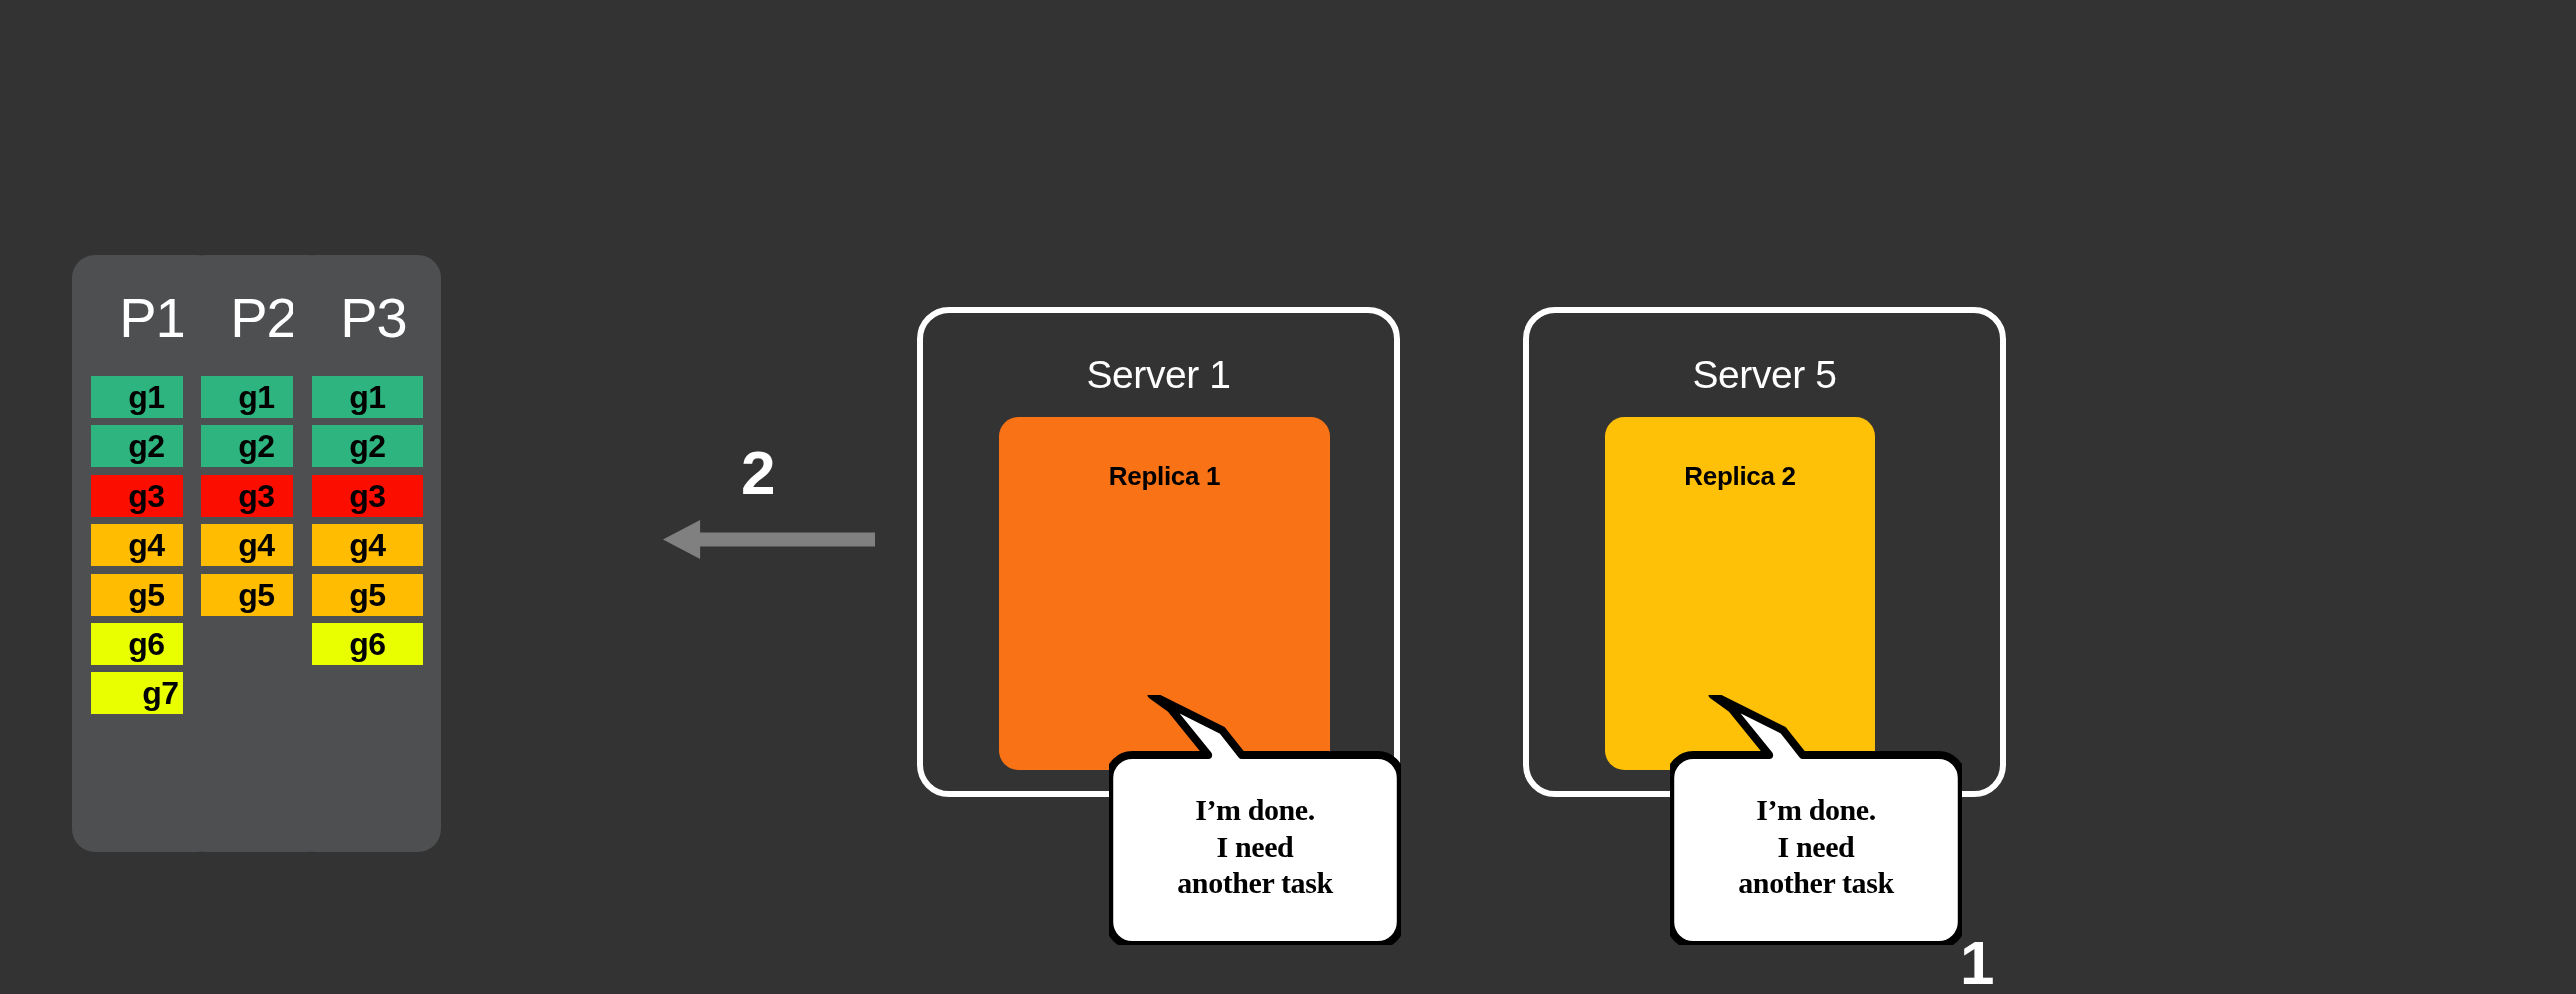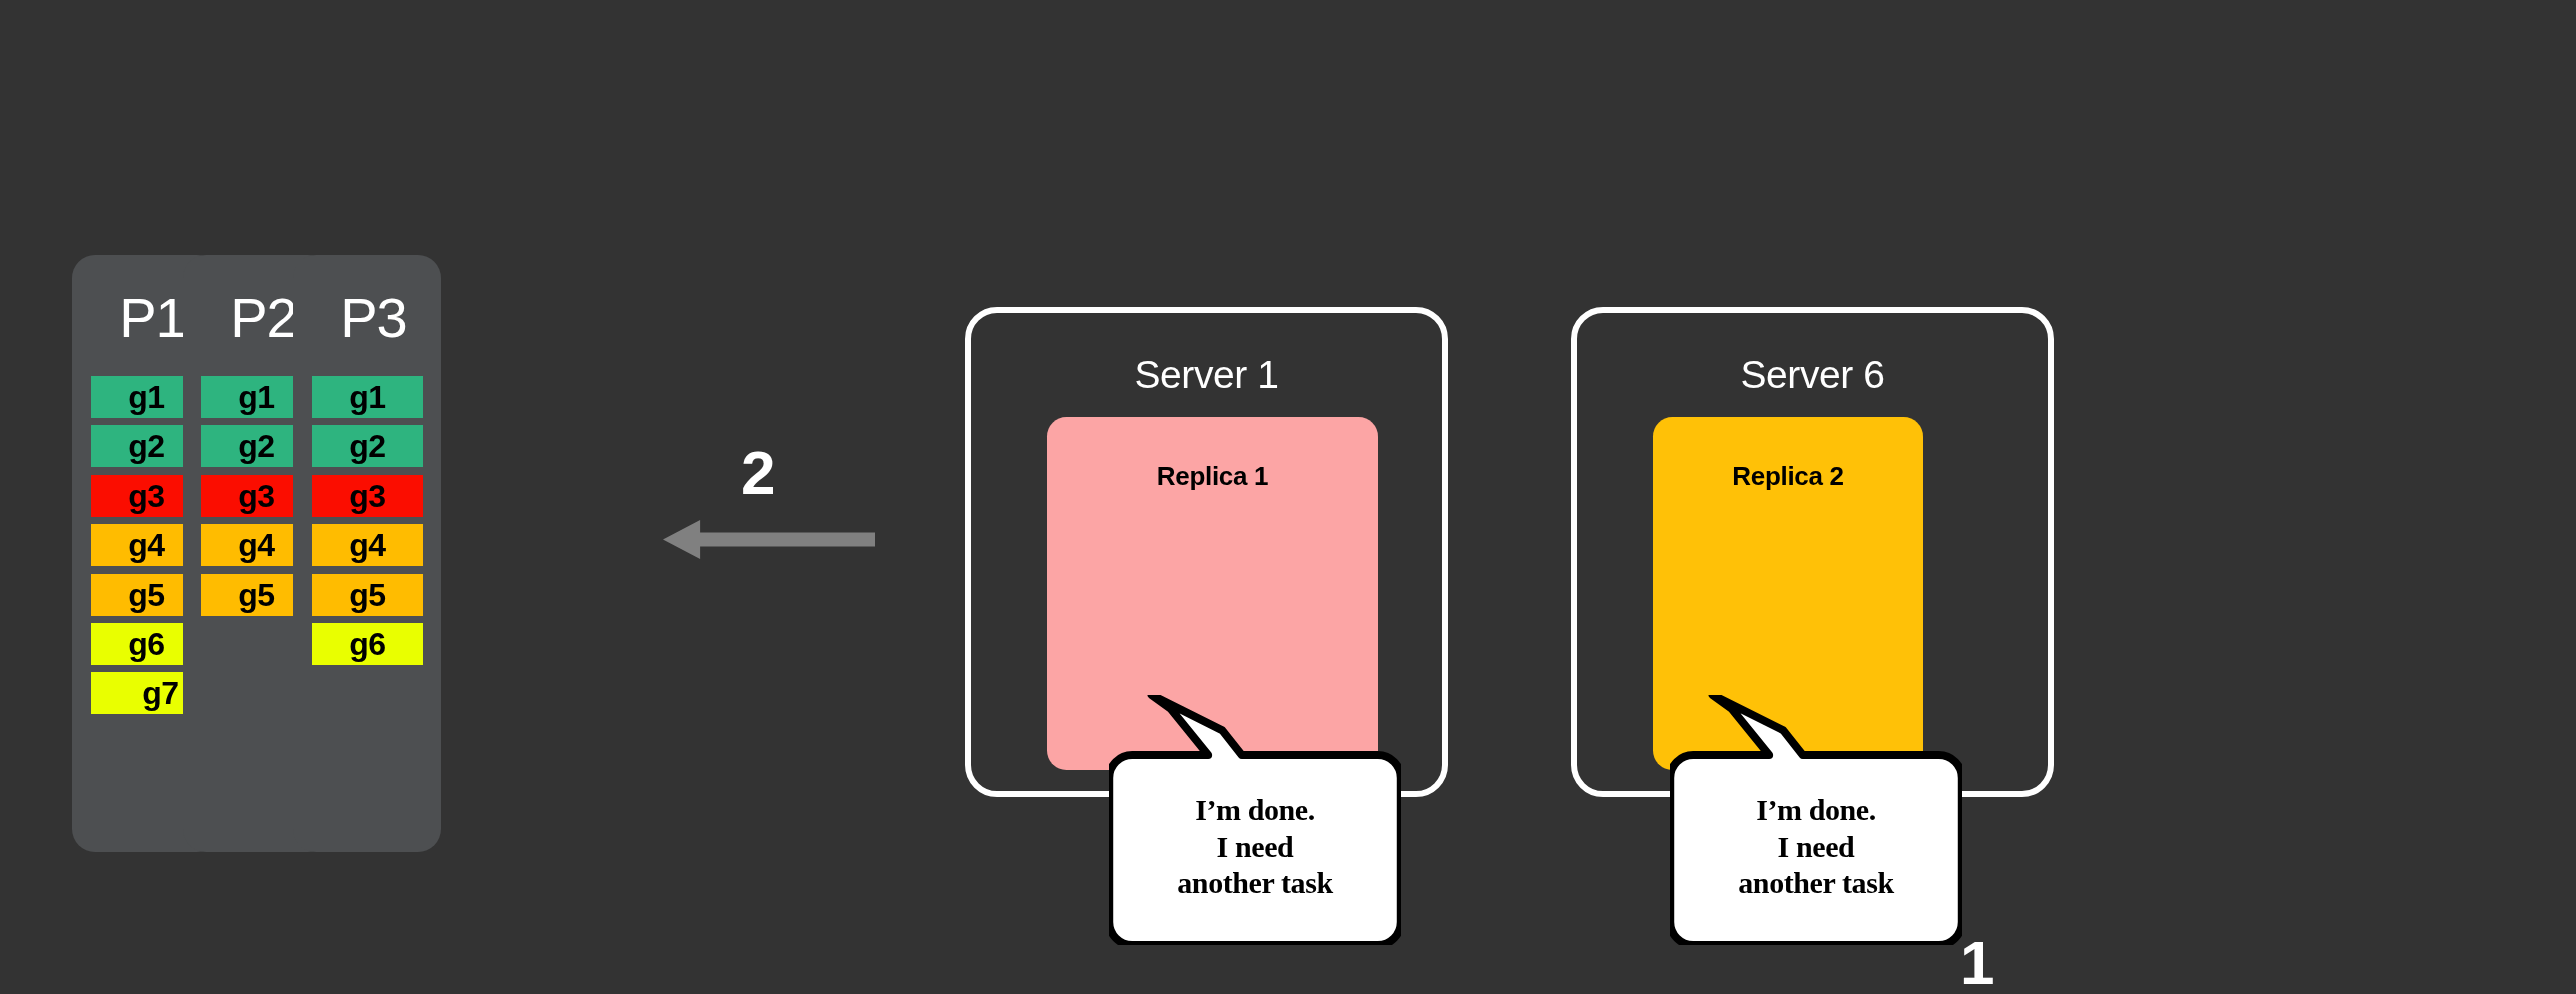--- a/index.html
+++ b/index.html
@@ -53,21 +53,20 @@
     line-height:1;
   }
 
   
   .server{
     position:absolute;
     box-sizing:border-box;
     border:6.2px solid #ffffff;
     border-radius:32px;
     background:#333333;
-    margin-left:48px;
   }
   .server-title{
     position:absolute;
     left:0;right:0;
     text-align:center;
     color:#ffffff;
     font-size:39px;
     font-weight:400;
     line-height:1;
     letter-spacing:-0.4px;
@@ -136,26 +135,26 @@
     <div class="gblock" style="left: 312px; top: 475px; width: 111px; height: 42px; background: rgb(251, 13, 0);">g3</div>
     <div class="gblock" style="left: 312px; top: 524px; width: 111px; height: 42px; background: rgb(255, 188, 0);">g4</div>
     <div class="gblock" style="left: 312px; top: 574px; width: 111px; height: 42px; background: rgb(255, 188, 0);">g5</div>
     <div class="gblock" style="left: 312px; top: 623px; width: 111px; height: 42px; background: rgb(233, 255, 0);">g6</div>
     <div class="arrow-wrap" style="left: 663px; top: 513px; width: 212px; height: 53px;"><svg width="212" height="53" viewBox="0 0 240 60">
         <polygon points="0,30 42,8 42,22 240,22 240,38 42,38 42,52" fill="#808080"></polygon>
       </svg></div>
     <div class="step-num" style="left: 741px; top: 442px; font-size: 62px;">2</div>
     <div class="server" style="left: 917px; top: 307px; width: 483px; height: 490px; border-color: rgb(255, 255, 255);">
       <div class="server-title" style="top: 42px;">Server 1</div>
-      <div class="replica" style="left: 76px; top: 104px; width: 331px; height: 353px; background: #fca5a5;">
+      <div class="replica" style="left: 76px; top: 104px; width: 331px; height: 353px; background: #f97316;">
         <div class="replica-label" style="top: 46px;">Replica 1</div>
       </div>
     </div>
     <div class="server" style="left: 1523px; top: 307px; width: 483px; height: 490px; border-color: rgb(255, 255, 255);">
-      <div class="server-title" style="top: 42px;">Server 6</div>
+      <div class="server-title" style="top: 42px;">Server 5</div>
       <div class="replica" style="left: 76px; top: 104px; width: 270px; height: 353px; background: rgb(255, 193, 7);">
         <div class="replica-label" style="top: 46px;">Replica 2</div>
       </div>
     </div>
     <div class="bubble" style="left: 1109px; top: 695px; width: 292px; height: 250px;">
       <svg width="292" height="250" viewBox="0 0 330 283">
         <path d="M 26 68 L 112 68 L 70 16 L 48 0 L 128 40 L 150 68 L 304 68 A 26 26 0 0 1 330 94 L 330 257 A 26 26 0 0 1 304 283 L 26 283 A 26 26 0 0 1 0 257 L 0 94 A 26 26 0 0 1 26 68 Z" fill="#ffffff" stroke="#000000" stroke-width="9" stroke-linejoin="round"></path>
       </svg>
       <div class="bubble-text" style="top: 97px;">I’m done.
 I need

